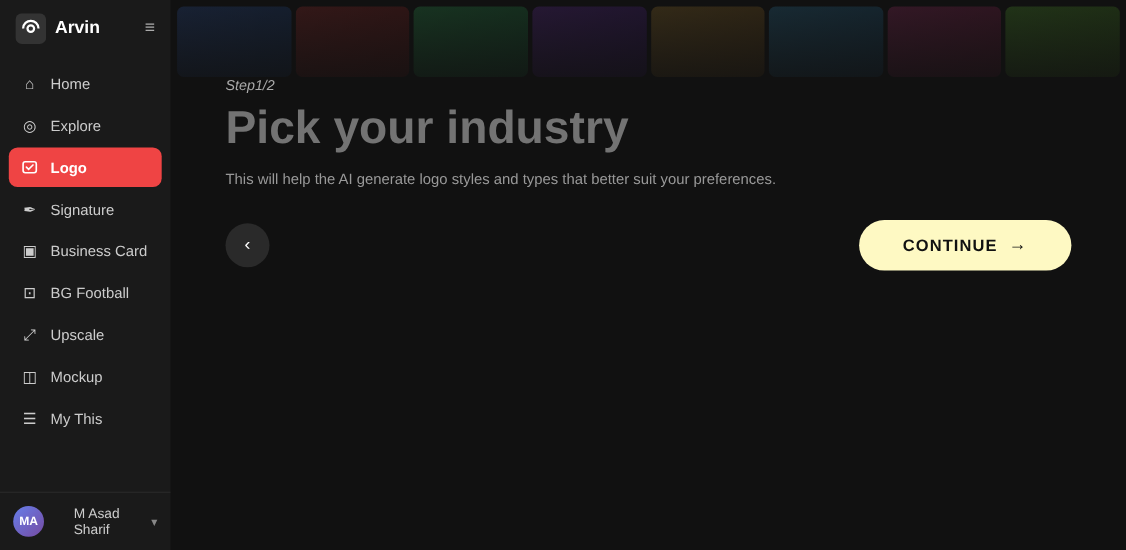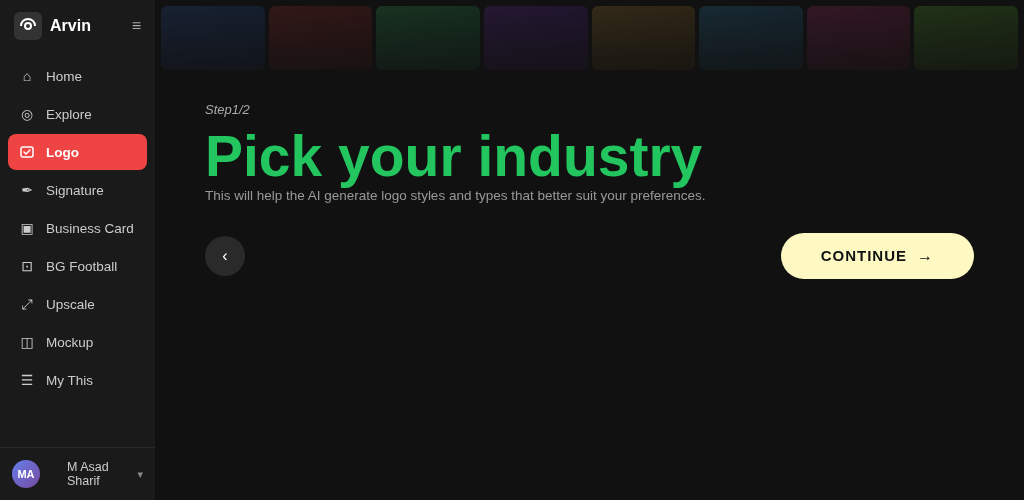--- a/index.html
+++ b/index.html
@@ -164,27 +164,26 @@
       top: 70px;
       left: 0;
       right: 0;
       padding: 0 50px;
     }
     .step-label {
       font-size: 13px;
       color: #aaa;
       margin-bottom: 8px;
       font-style: italic;
-      margin-top: 32px;
     }
     .page-title {
-      font-size: 57px;
+      font-size: 42px;
       font-weight: 700;
-      color: #22c55e;
-      margin-bottom: 0;
+      color: #737373;
+      margin-bottom: 16px;
       line-height: 1.1;
     }
     .page-subtitle {
       font-size: 13.5px;
       color: #999;
       margin-bottom: 30px;
     }
 
     
     .industry-card {

